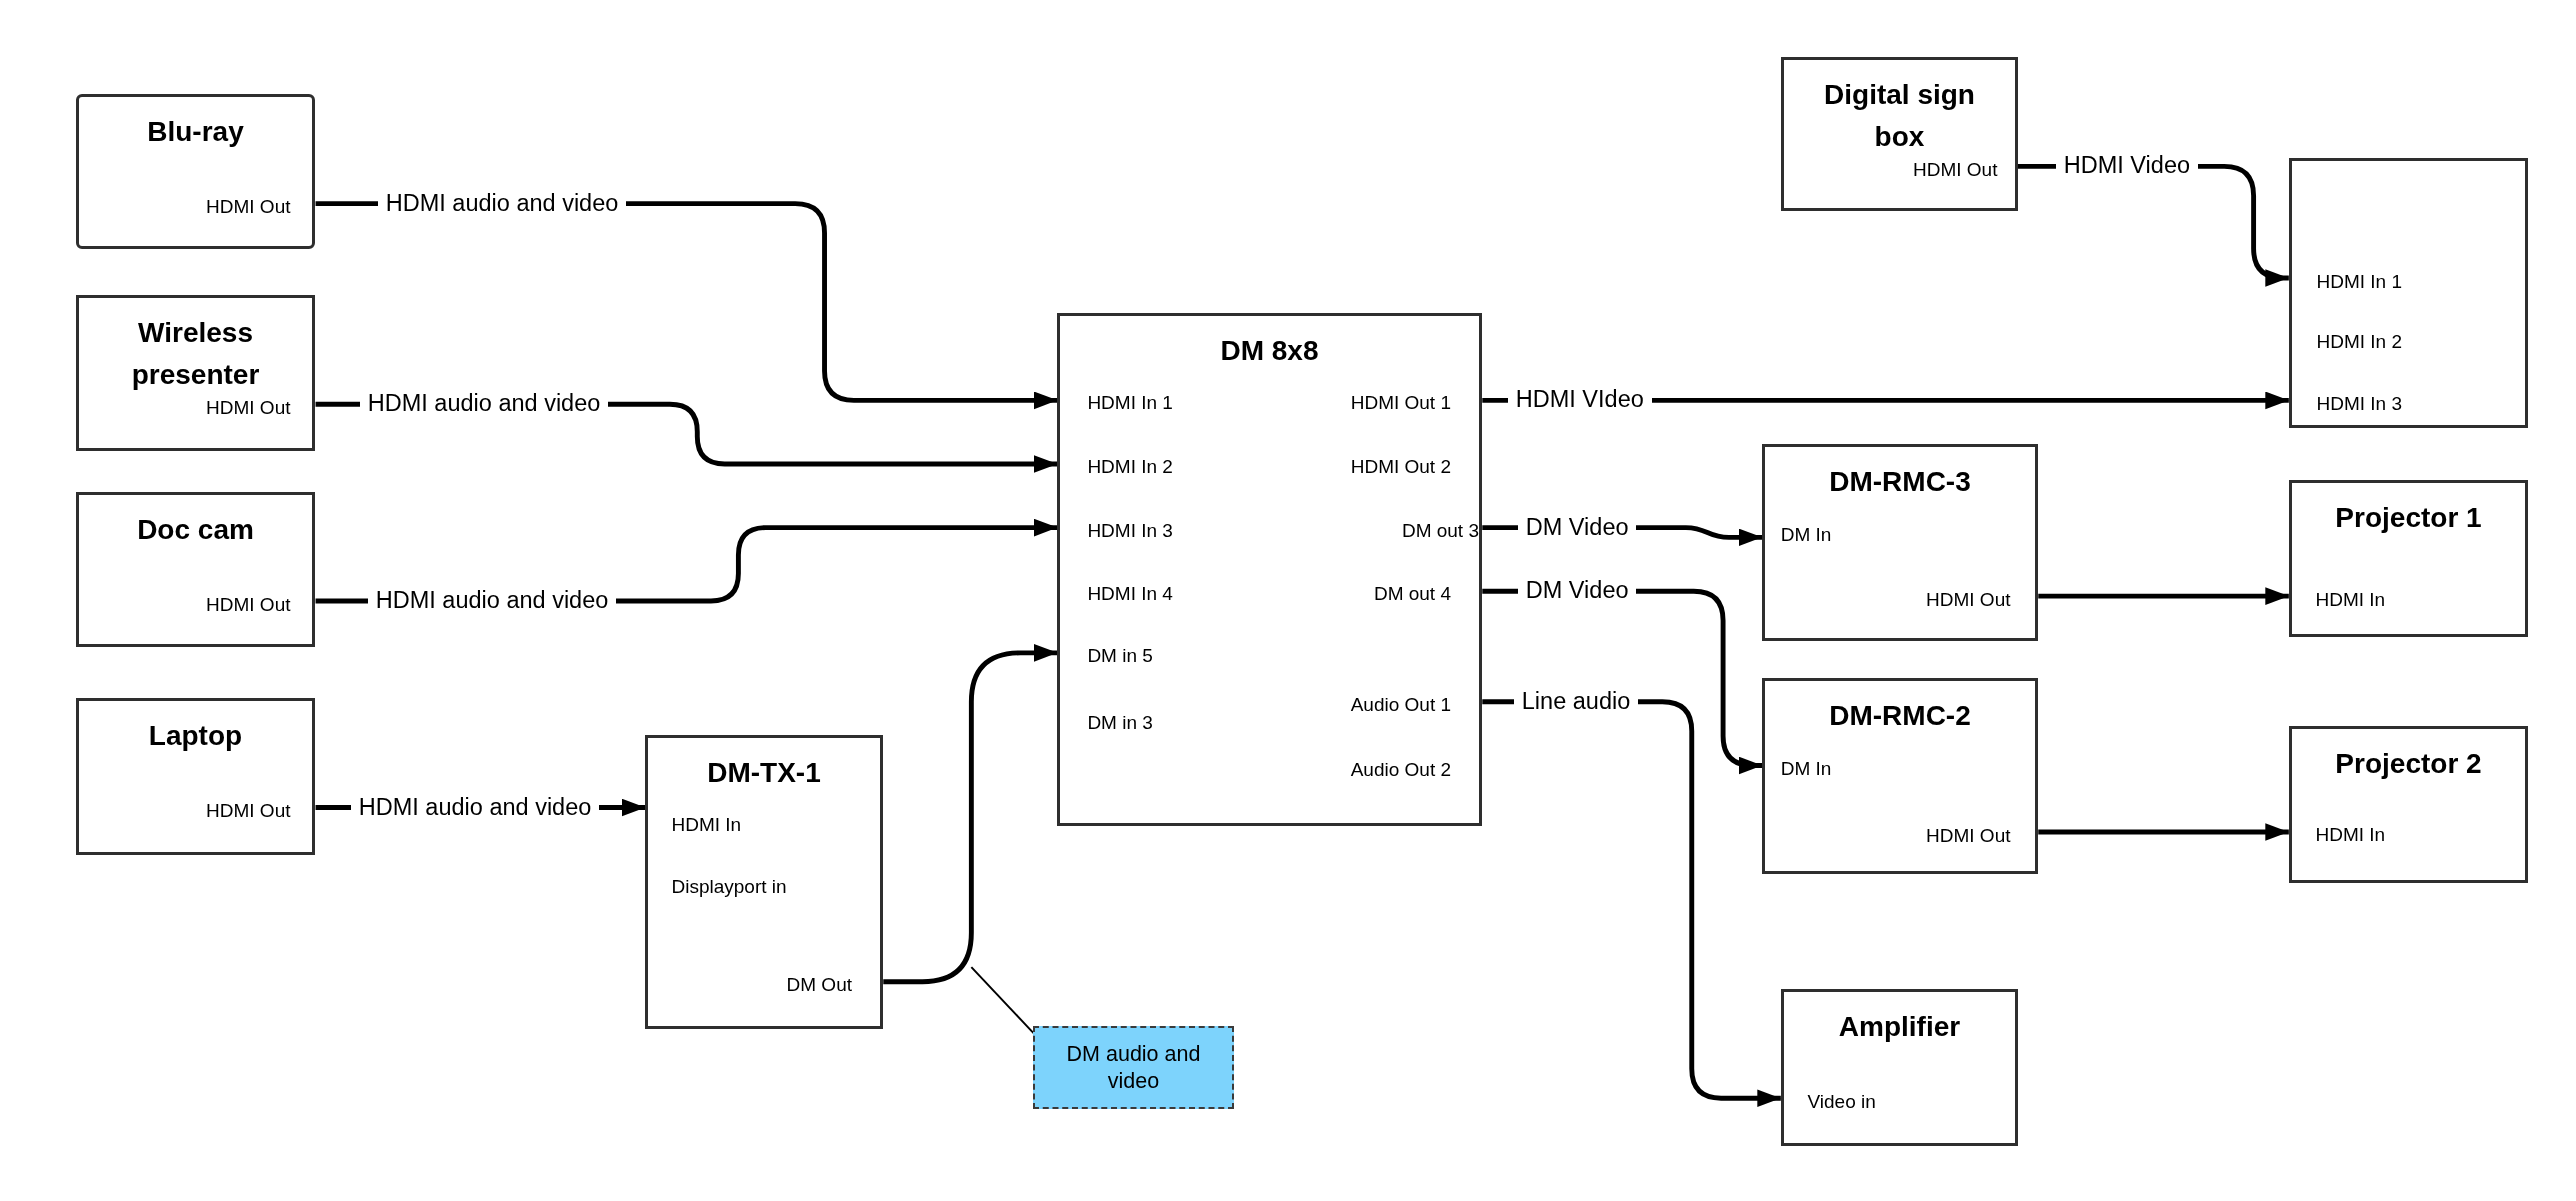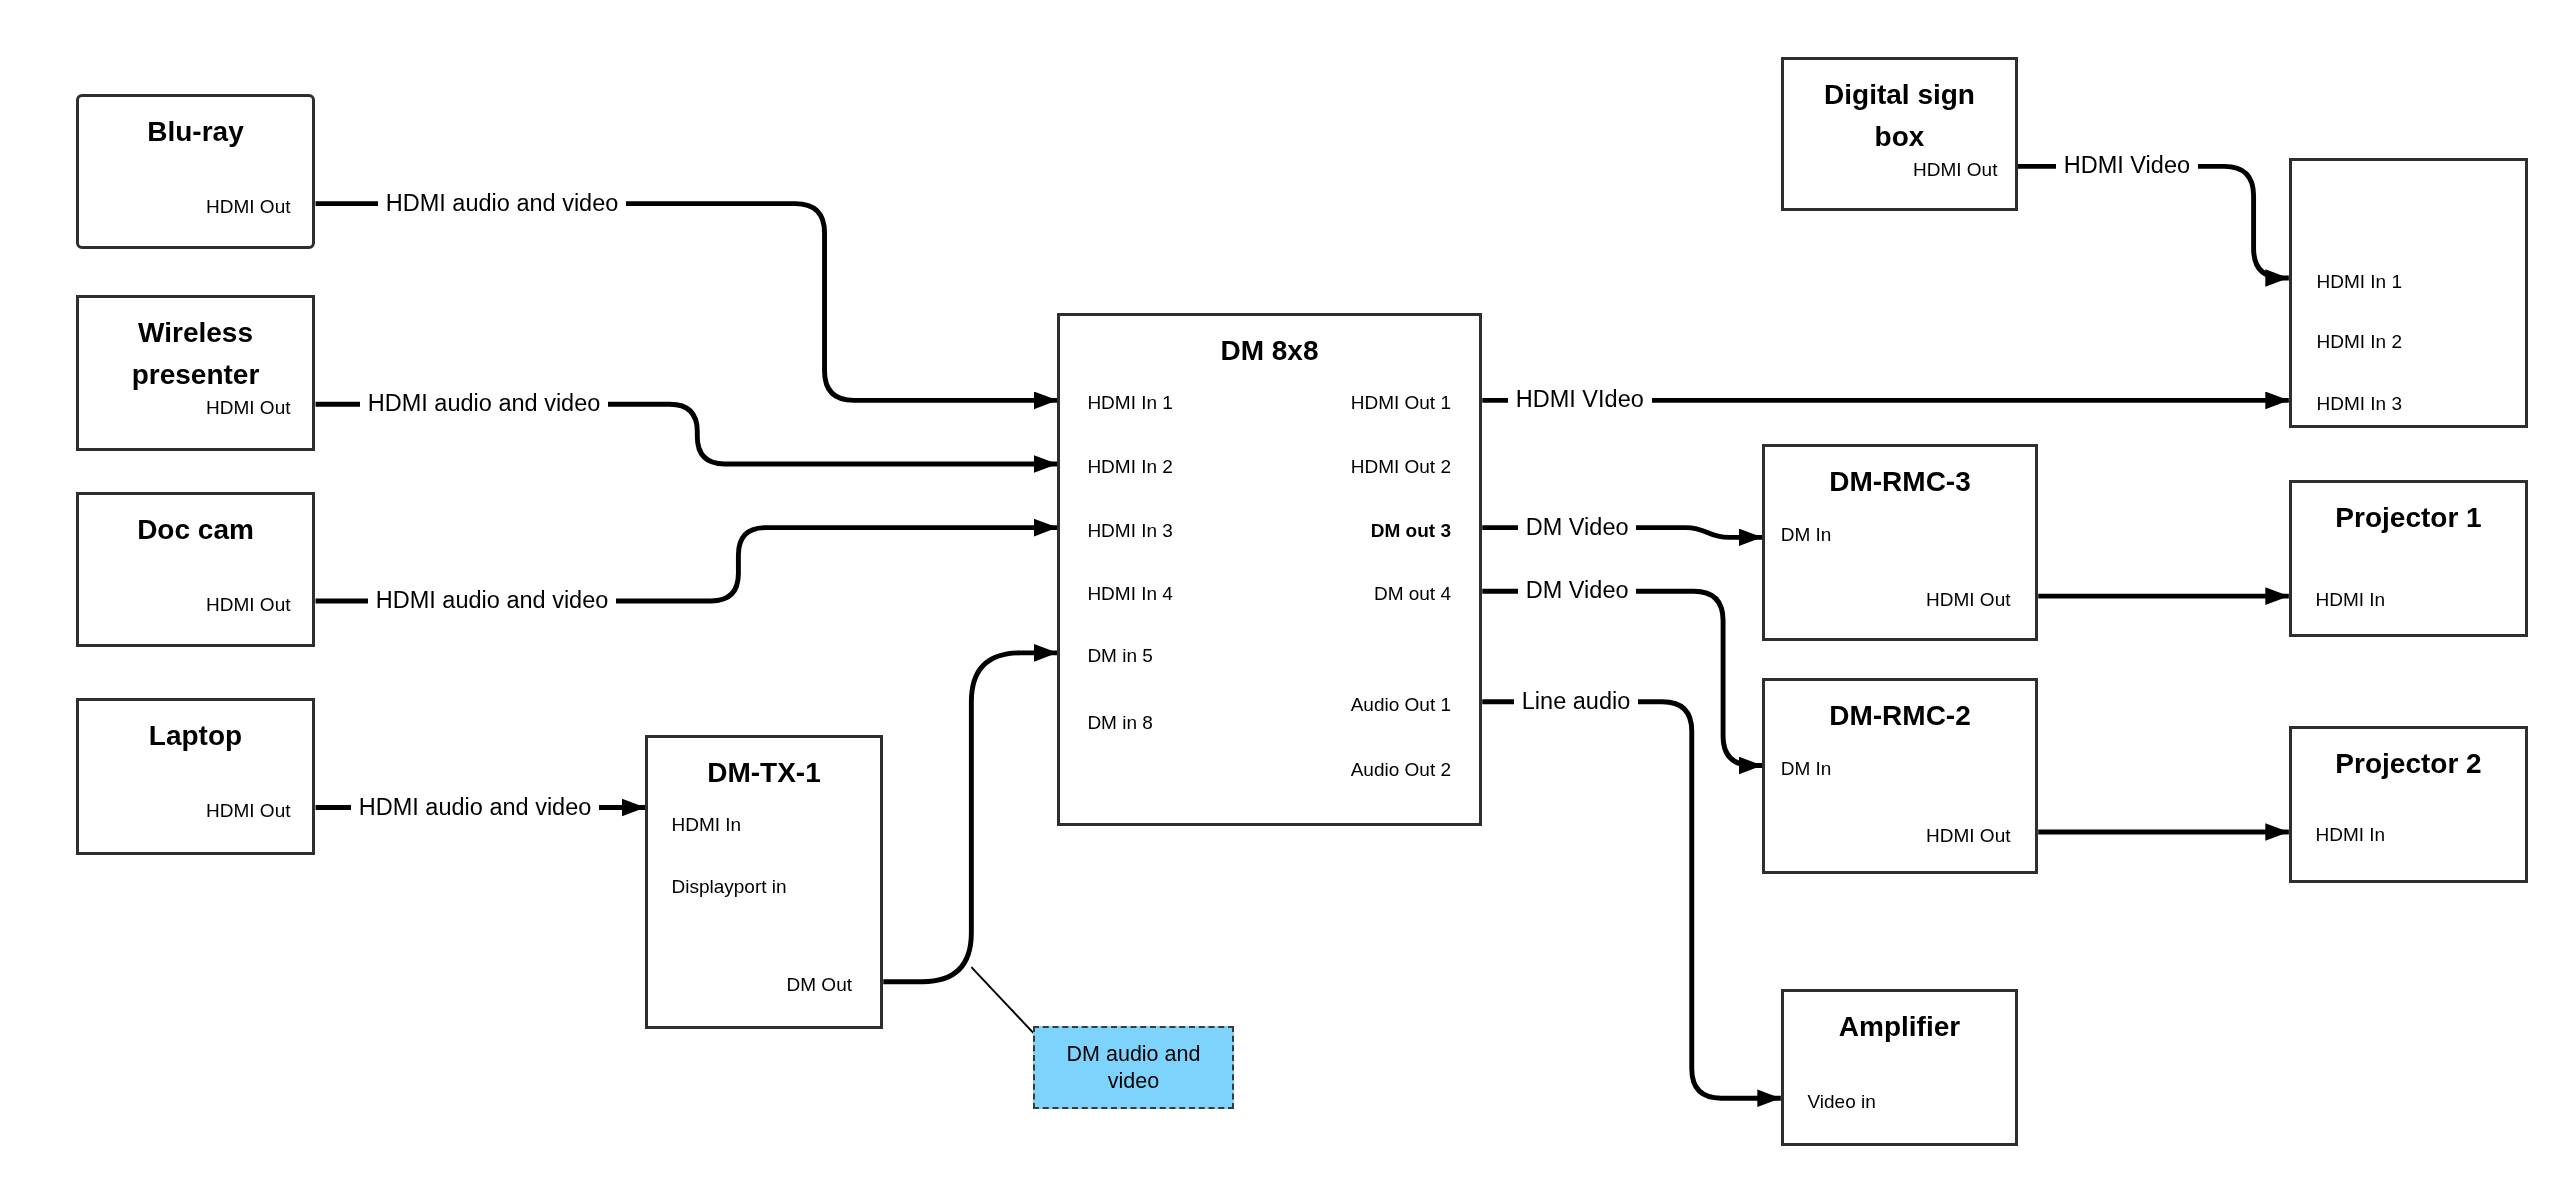--- a/index.html
+++ b/index.html
@@ -74,24 +74,24 @@
     <div class="port pr" style="top:232px;padding-right:28px;">DM Out</div>
   </div>
 
   <div class="node" style="left:1057px;top:313px;width:425px;height:513px;">
     <div class="title">DM 8x8</div>
     <div class="port pl" style="top:72px;padding-left:27.4px;">HDMI In 1</div>
     <div class="port pl" style="top:136px;padding-left:27.4px;">HDMI In 2</div>
     <div class="port pl" style="top:200px;padding-left:27.4px;">HDMI In 3</div>
     <div class="port pl" style="top:263px;padding-left:27.4px;">HDMI In 4</div>
     <div class="port pl" style="top:325px;padding-left:27.4px;">DM in 5</div>
-    <div class="port pl" style="top:392px;padding-left:27.4px;">DM in 8</div>
+    <div class="port pl" style="top:392px;padding-left:27.4px;">DM in 3</div>
     <div class="port pr" style="top:72px;padding-right:28px;">HDMI Out 1</div>
     <div class="port pr" style="top:136px;padding-right:28px;">HDMI Out 2</div>
-    <div class="port pr" style="top:200px;padding-right:28px;font-weight:bold;">DM out 3</div>
+    <div class="port pr" style="top:200px;">DM out 3</div>
     <div class="port pr" style="top:263px;padding-right:28px;">DM out 4</div>
     <div class="port pr" style="top:374px;padding-right:28px;">Audio Out 1</div>
     <div class="port pr" style="top:439px;padding-right:28px;">Audio Out 2</div>
   </div>
 
   <div class="node" style="left:1781px;top:57px;width:237px;height:154px;">
     <div class="title" style="padding:0 25.5px;">Digital sign box</div>
     <div class="port pr" style="top:95px;padding-right:17.6px;">HDMI Out</div>
   </div>
 

